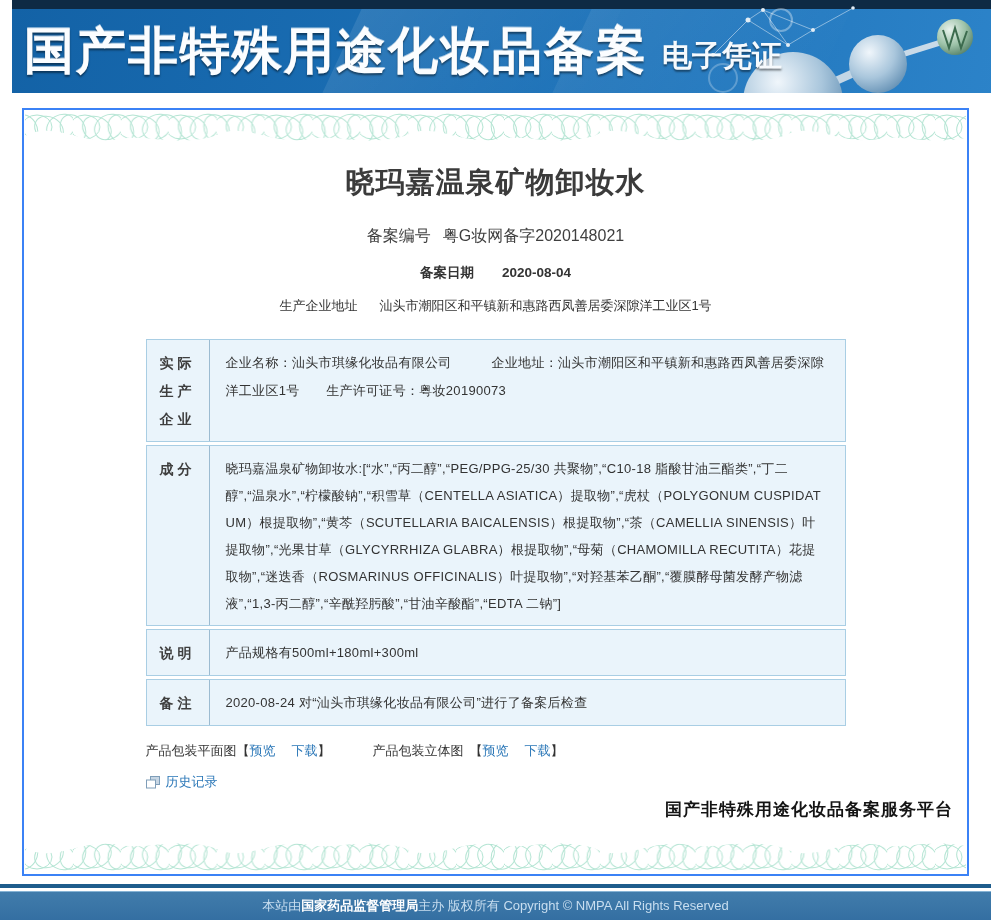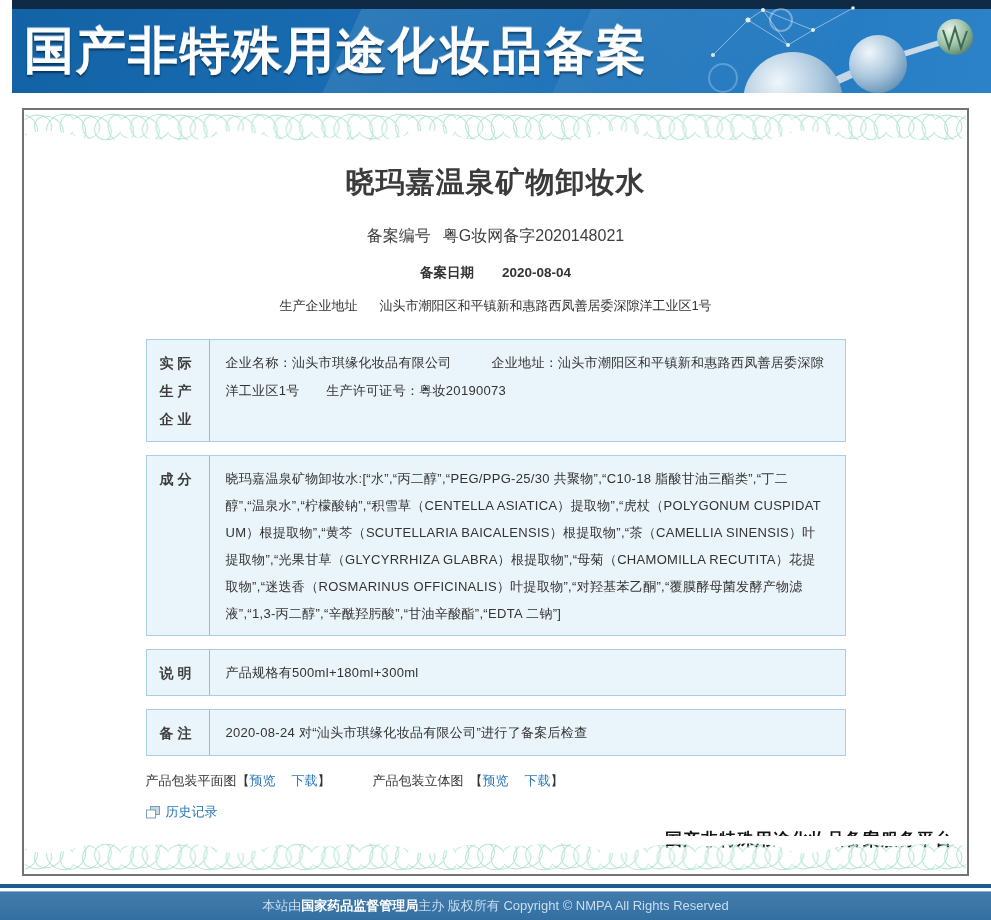--- a/index.html
+++ b/index.html
@@ -45,21 +45,21 @@
     color: #f6fafd;
     text-shadow: 0 2px 2px rgba(0,0,0,0.45);
   }
   .molecule { position:absolute; right:0; top:0; height:93px; width:310px; z-index:2; }
 
   
   .certificate {
     position:absolute; left:22px; top:108px;
     width: 947px; height: 768px;
     background:#ffffff;
-    border: 2px solid #737373;
+    border: 2px solid #3b82f6;
   }
   .guilloche { position:absolute; left:1px; right:1px; height:36px; }
   .guilloche-top { top:2px; }
   .guilloche-bottom { bottom:2px; transform: scaleY(-1); }
   .guilloche svg { display:block; width:100%; height:36px; }
 
   .product-title {
     margin:0; padding-top:53px;
     text-align:center;
     font-size:29px; font-weight:600; color:#3b3b3b; letter-spacing:1px;
@@ -75,21 +75,21 @@
     font-size:21px; color:#1e1e1e; letter-spacing:2px;
   }
   .manufacturer-row .meta-label { margin-right:26px; }
   .address-row { margin-top:15px; text-align:center; font-size:13px; color:#333; }
   .address-row .meta-label { margin-right:22px; }
 
   
   .boxes { width:700px; margin:24px auto 0 auto; }
   .info-box {
     display:flex; background:#eaf4fb;
-    border:1px solid #a9cee4; margin-bottom:13px;
+    border:1px solid #a9cee4; margin-bottom:3px;
   }
   .box-label {
     width:63px; flex:0 0 63px;
     padding:9px 0 8px 13px;
     font-size:14px; font-weight:700; color:#3e3e3e;
     line-height:28px; white-space:pre-line;
     border-right:1px solid #9cbbd1;
   }
   .box-content {
     flex:1; padding:9px 18px 8px 16px;
@@ -181,20 +181,21 @@
     <line x1="185" y1="62" x2="262" y2="38" stroke="#c9dae8" stroke-width="6"></line>
 
     <circle cx="100" cy="102" r="50" fill="url(#sph)"></circle>
     <circle cx="185" cy="64" r="29" fill="url(#sph)"></circle>
     <circle cx="262" cy="37" r="18" fill="url(#sphg)"></circle>
     <path d="M250,30 L256,48 L262,28 L268,48 L274,31" stroke="#3c6b4e" stroke-width="2" fill="none"></path>
   </svg>
 
   <div class="header-titles">
     <span class="header-title">国产非特殊用途化妆品备案</span>
+    <span class="header-subtitle">电子凭证</span>
   </div>
 </div>
 
 <div class="certificate">
 
   <div class="guilloche guilloche-top">
     <svg viewBox="0 0 943 36" preserveAspectRatio="none">
       <defs>
         <pattern id="loopsA" width="48" height="36" patternUnits="userSpaceOnUse">
           <g stroke="#ade2cf" fill="none" stroke-width="1" opacity="0.95">

